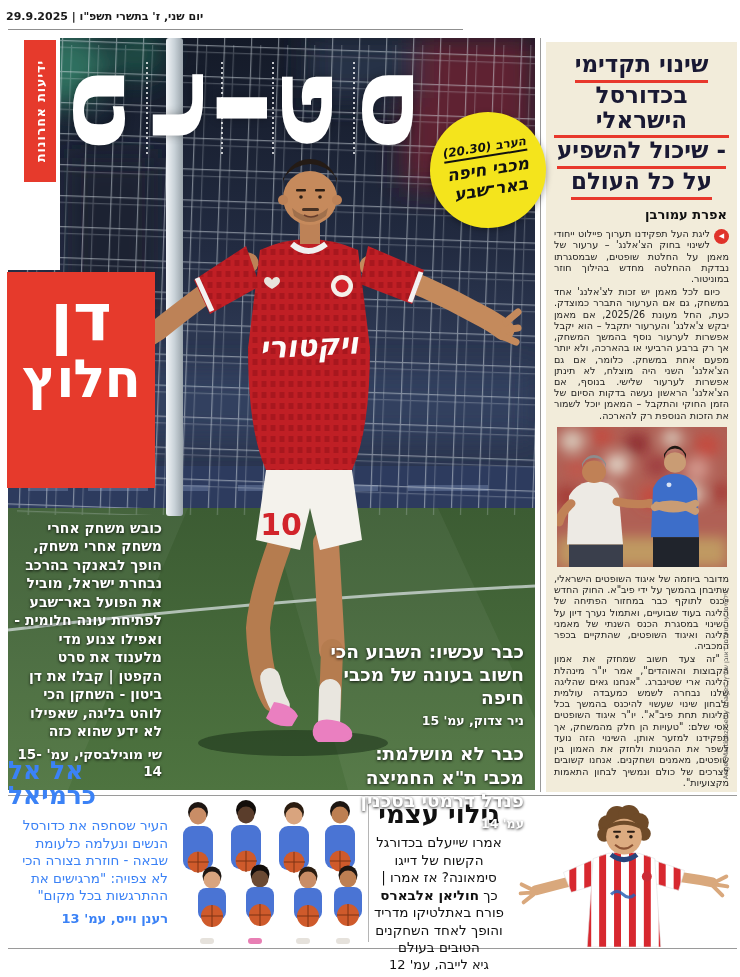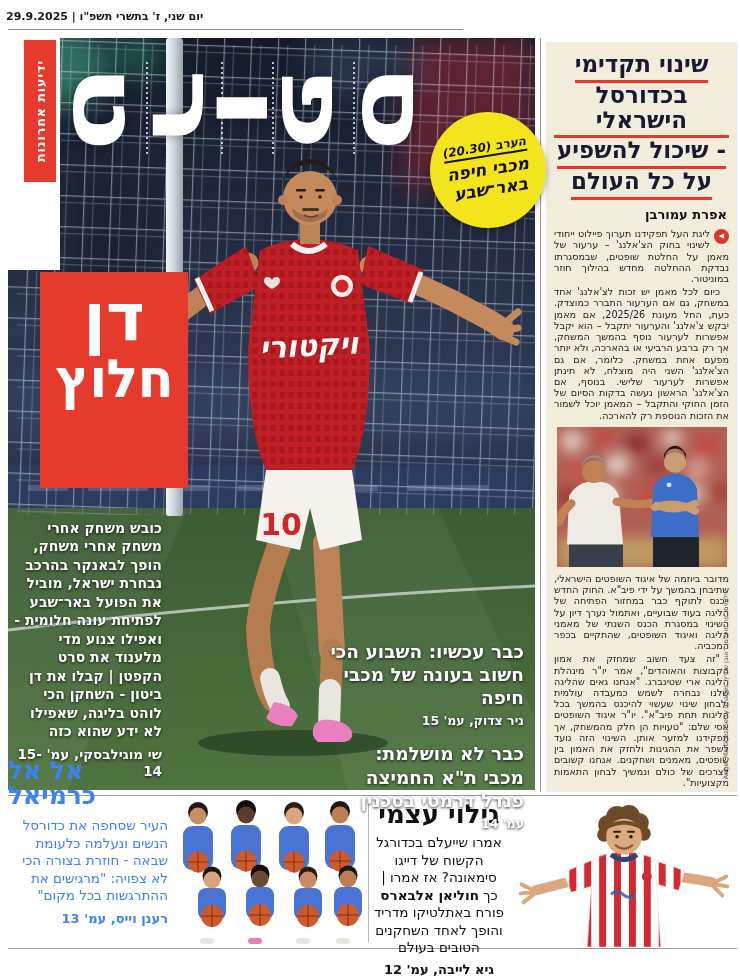--- a/index.html
+++ b/index.html
@@ -21,21 +21,21 @@
         transform:scaleY(1.42) rotate(90deg);text-shadow:0 0 8px rgba(0,0,0,.3);}
   .logo .sep{width:2px;height:92px;opacity:.75;
         background:repeating-linear-gradient(#fff 0 2px,transparent 2px 5px);}
   
   .badge{position:absolute;left:430px;top:112px;width:116px;height:116px;border-radius:50%;background:#f4e41c;
         transform:rotate(-9deg);display:flex;flex-direction:column;align-items:center;justify-content:center;
         z-index:6;box-shadow:0 2px 6px rgba(0,0,0,.35);color:#111;}
   .badge .b1{font-size:12px;font-weight:bold;border-bottom:2px solid #111;padding-bottom:1px;margin-bottom:3px;font-style:italic;}
   .badge .b2{font-size:17px;font-weight:900;line-height:1.15;font-style:italic;}
   
-  .redbox{position:absolute;left:40px;top:272px;width:148px;height:216px;background:#e63a2c;color:#fff;
+  .redbox{position:absolute;left:7px;top:272px;width:148px;height:216px;background:#e63a2c;color:#fff;
         text-align:center;z-index:4;}
   .redbox .h1{font-size:66px;font-weight:900;line-height:1.02;margin-top:12px;}
   .redbox .h2{font-size:53px;font-weight:900;line-height:1.05;letter-spacing:-1px;}
   
   .deck{position:absolute;left:10px;top:519px;width:152px;color:#fff;font-size:14px;font-weight:bold;
         line-height:1.32;text-align:right;z-index:4;text-shadow:0 1px 3px rgba(0,0,0,.85);}
   .deck .strong{font-weight:900;}
   .deck .byline{font-weight:900;margin-top:5px;font-size:13.5px;}
   
   .teasers{position:absolute;left:330px;top:640px;width:194px;text-align:right;z-index:4;color:#fff;
@@ -61,21 +61,21 @@
   .hline{position:absolute;left:8px;width:729px;height:1px;background:#9a9a9a;}
   .bl-section{position:absolute;left:8px;top:758px;width:160px;text-align:right;color:#3b82f6;}
   .bl-h{font-size:25px;font-weight:900;text-align:left;line-height:1;margin:0 0 9px;}
   .bl-body{font-size:13.5px;line-height:1.3;}
   .bl-byline{font-weight:bold;font-size:13px;margin-top:6px;}
   .bl-photo{position:absolute;left:172px;top:800px;width:190px;height:146px;background:#fff;}
   .midline{position:absolute;left:368px;top:801px;width:1px;height:141px;background:#b5b5b5;}
   .bm-section{position:absolute;left:372px;top:801px;width:134px;text-align:center;color:#111;}
   .bm-h{font-size:26px;font-weight:900;margin:0 0 7px;line-height:1;}
   .bm-body{font-size:13.5px;line-height:1.3;}
-  .bm-byline{font-weight:bold;font-size:13px;margin-top:5px;}
+  .bm-byline{font-weight:normal;font-size:13px;}
   .bm-photo{position:absolute;left:505px;top:797px;width:232px;height:150px;background:#fff;}
 </style>
 </head>
 <body>
 
 <div class="page">
 
   <div class="dateline">יום שני, ז' בתשרי תשפ"ו | 29.9.2025</div>
   <div class="topline"></div>
 

